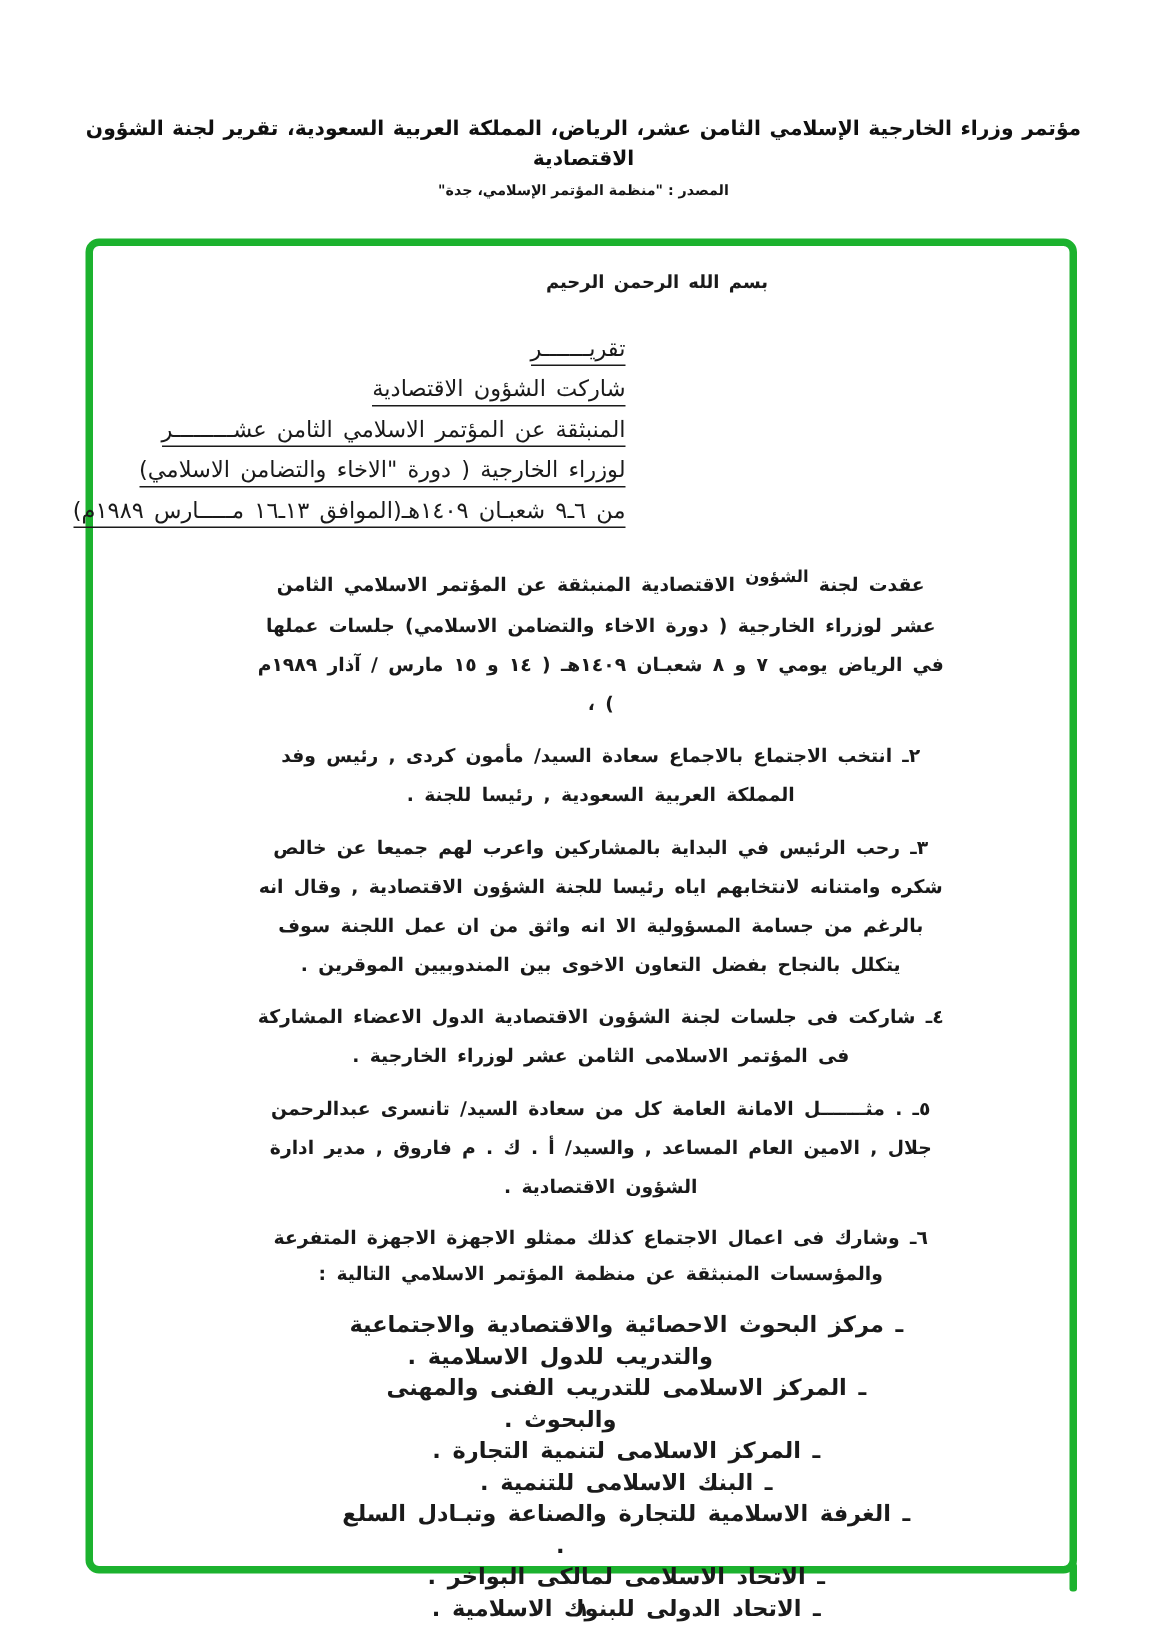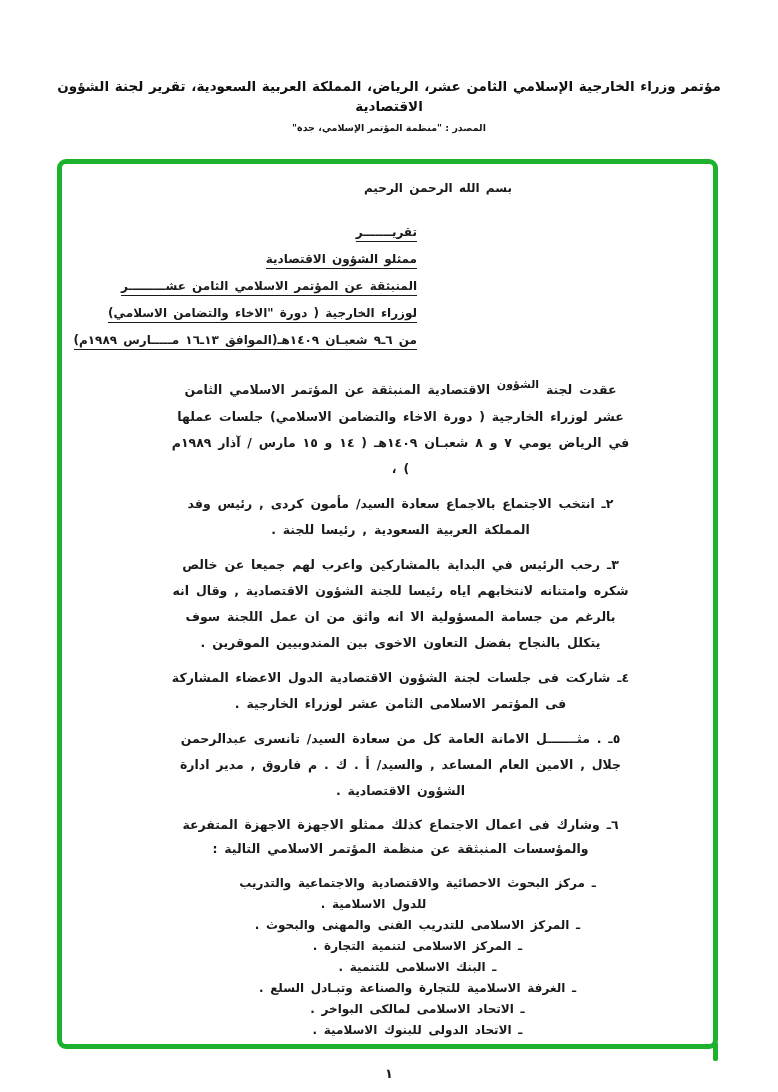--- a/index.html
+++ b/index.html
@@ -42,36 +42,36 @@
   }
 
   .doc-inner{direction:rtl;padding-top:1px;padding-left:23px;}
 
   .basmala{
     margin:14px 201px 0 0;text-align:right;
     font-size:12px;font-weight:bold;line-height:18px;word-spacing:2px;
   }
 
   .title-block{margin:22px 296px 0 0;text-align:right;white-space:nowrap;}
-  .title-line{font-size:12px;font-weight:bold;line-height:27px;word-spacing:2px;}
+  .title-line{font-size:15px;font-weight:normal;line-height:27px;word-spacing:2px;}
   .title-line > span{border-bottom:1.5px solid #1b1b1b;padding-bottom:2px;}
 
   .doc-body{
     margin:23px 80px 0 83px;text-align:center;
     font-size:12.5px;font-weight:bold;word-spacing:2.5px;
   }
   .doc-body p{margin:0 0 9px 0;line-height:26px;}
   p.para-last{line-height:24px;margin-bottom:12px;}
   .raised-word{position:relative;top:-6px;font-size:11px;}
 
   ul.agency-list{
     list-style:none;margin:4px 26px 0 60px;padding:0;
   }
   ul.agency-list li{
-    font-size:12px;font-weight:bold;line-height:21px;
+    font-size:15px;font-weight:bold;line-height:21px;
     padding-right:88px;text-indent:-88px;word-spacing:2.5px;
   }
 
   .page-num{
     text-align:center;margin-top:16px;font-size:13px;font-weight:bold;
     line-height:18px;
   }
 </style>
 </head>
 <body>
@@ -83,21 +83,21 @@
     <div class="header-source">المصدر :  "منظمة المؤتمر الإسلامي، جدة"</div>
   </div>
 
   <div class="doc-box">
     <div class="doc-inner">
 
       <div class="basmala">بسم الله الرحمن الرحيم</div>
 
       <div class="title-block">
         <div class="title-line"><span>تقريـــــــر</span></div>
-        <div class="title-line"><span>ممثلو الشؤون الاقتصادية</span></div>
+        <div class="title-line"><span>شاركت الشؤون الاقتصادية</span></div>
         <div class="title-line"><span>المنبثقة عن المؤتمر الاسلامي الثامن عشـــــــــر</span></div>
         <div class="title-line"><span>لوزراء الخارجية ( دورة "الاخاء والتضامن الاسلامي)</span></div>
         <div class="title-line"><span>من ٦ـ٩ شعبـان ١٤٠٩هـ(الموافق ١٣ـ١٦ مـــــارس ١٩٨٩م)</span></div>
       </div>
 
       <div class="doc-body">
 
         <p><span>عقدت لجنة </span><span class="raised-word">الشؤون</span><span>  الاقتصادية المنبثقة عن المؤتمر الاسلامي الثامن عشر لوزراء الخارجية ( دورة الاخاء والتضامن الاسلامي) جلسات عملها في الرياض يومي ٧ و ٨ شعبـان ١٤٠٩هـ ( ١٤ و ١٥ مارس / آذار ١٩٨٩م ) ،</span></p>
 
         <p>٢ـ انتخب الاجتماع بالاجماع سعادة السيد/ مأمون كردى , رئيس وفد المملكة العربية السعودية , رئيسا للجنة .</p>

